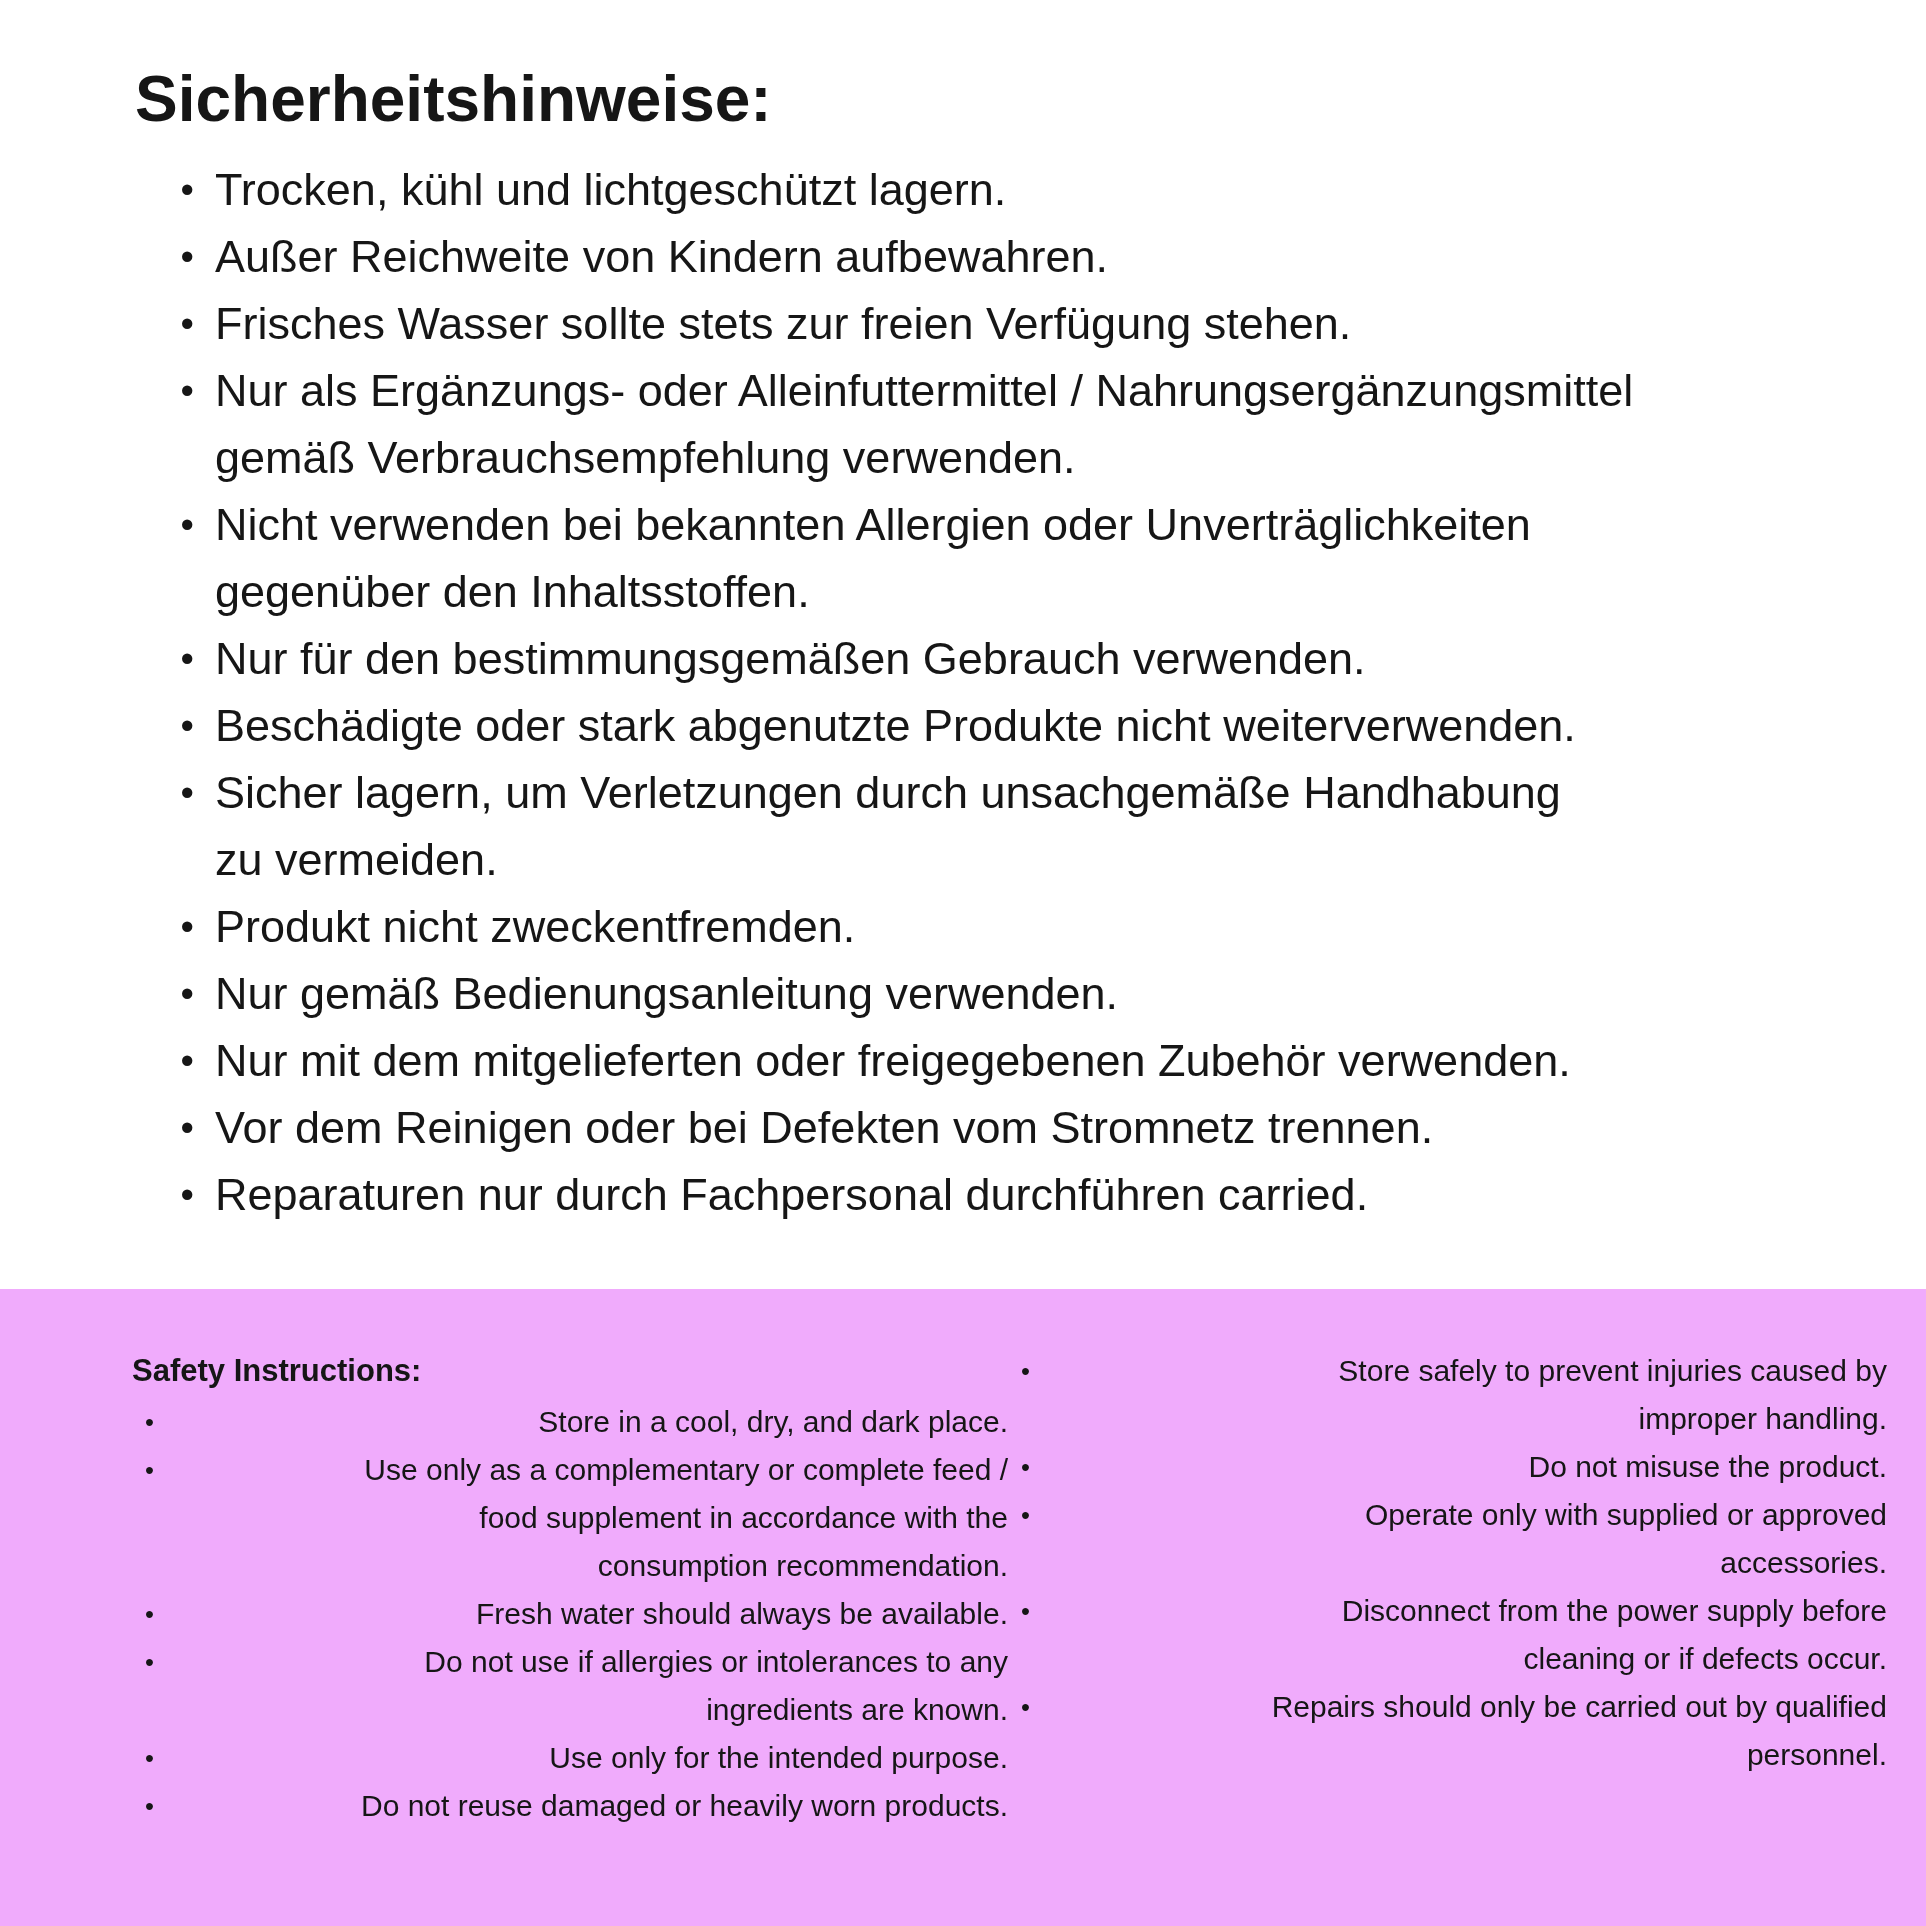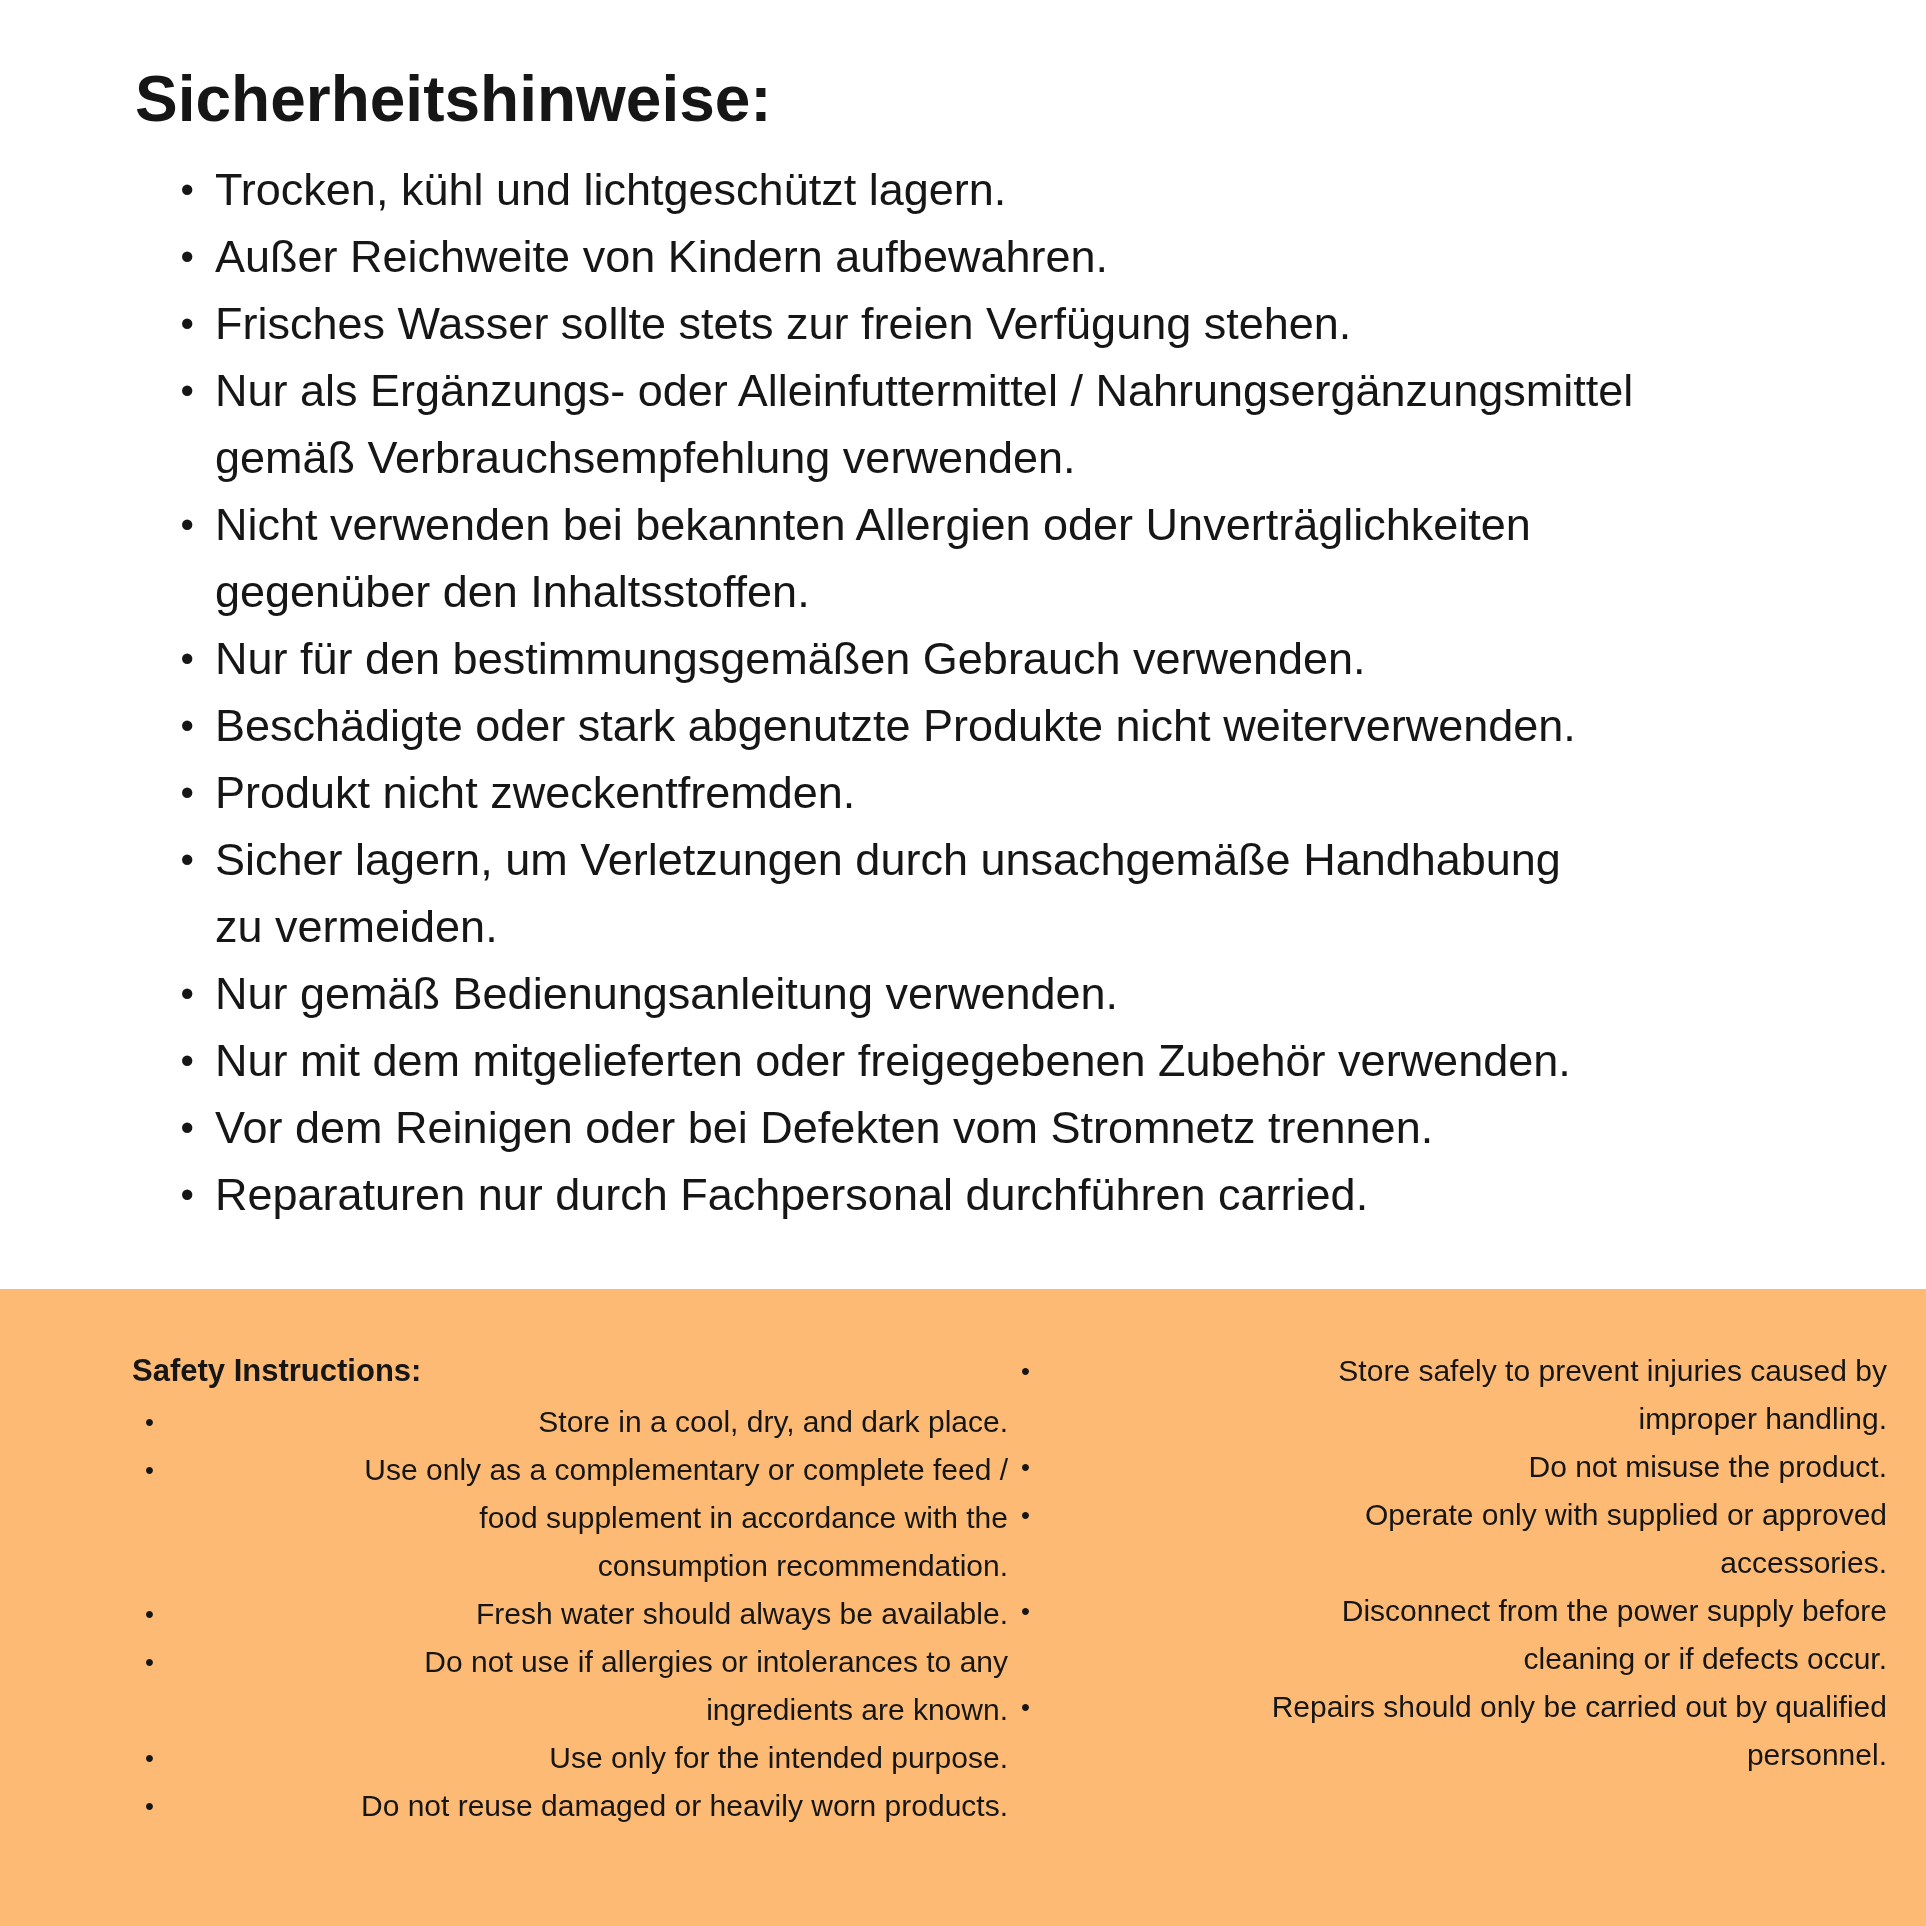--- a/index.html
+++ b/index.html
@@ -52,21 +52,21 @@
     line-height: 67px;
   }
 
   
   .section-en {
     position: absolute;
     top: 1289px;
     left: 0;
     width: 1926px;
     height: 637px;
-    background: #fdba74;
+    background: #f0abfc;
     box-sizing: border-box;
     padding: 58px 39px 0 132px;
     display: flex;
   }
   .col-left {
     flex: 0 0 auto;
     width: 876px;
   }
   .col-right {
     flex: 1 1 auto;
@@ -109,23 +109,23 @@
     <ul class="de-list" id="de-list">
         <li>Trocken, kühl und lichtgeschützt lagern.</li>
         <li>Außer Reichweite von Kindern aufbewahren.</li>
         <li>Frisches Wasser sollte stets zur freien Verfügung stehen.</li>
         <li>Nur als Ergänzungs- oder Alleinfuttermittel / Nahrungsergänzungsmittel
 gemäß Verbrauchsempfehlung verwenden.</li>
         <li>Nicht verwenden bei bekannten Allergien oder Unverträglichkeiten
 gegenüber den Inhaltsstoffen.</li>
         <li>Nur für den bestimmungsgemäßen Gebrauch verwenden.</li>
         <li>Beschädigte oder stark abgenutzte Produkte nicht weiterverwenden.</li>
-        <li>Produkt nicht zweckentfremden.</li>
         <li>Sicher lagern, um Verletzungen durch unsachgemäße Handhabung
 zu vermeiden.</li>
+        <li>Produkt nicht zweckentfremden.</li>
         <li>Nur gemäß Bedienungsanleitung verwenden.</li>
         <li>Nur mit dem mitgelieferten oder freigegebenen Zubehör verwenden.</li>
         <li>Vor dem Reinigen oder bei Defekten vom Stromnetz trennen.</li>
         <li>Reparaturen nur durch Fachpersonal durchführen carried.</li>
       </ul>
   </section>
 
   <section class="section-en">
     <div class="col-left">
       <h2 class="en-heading">Safety Instructions:</h2>

